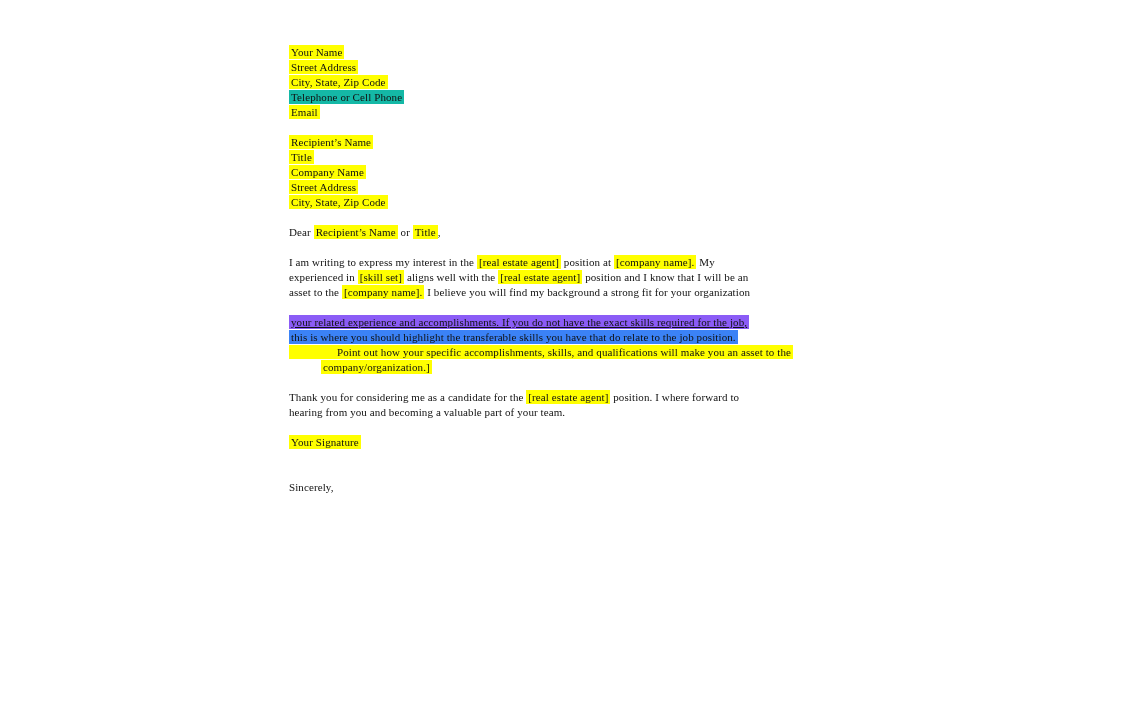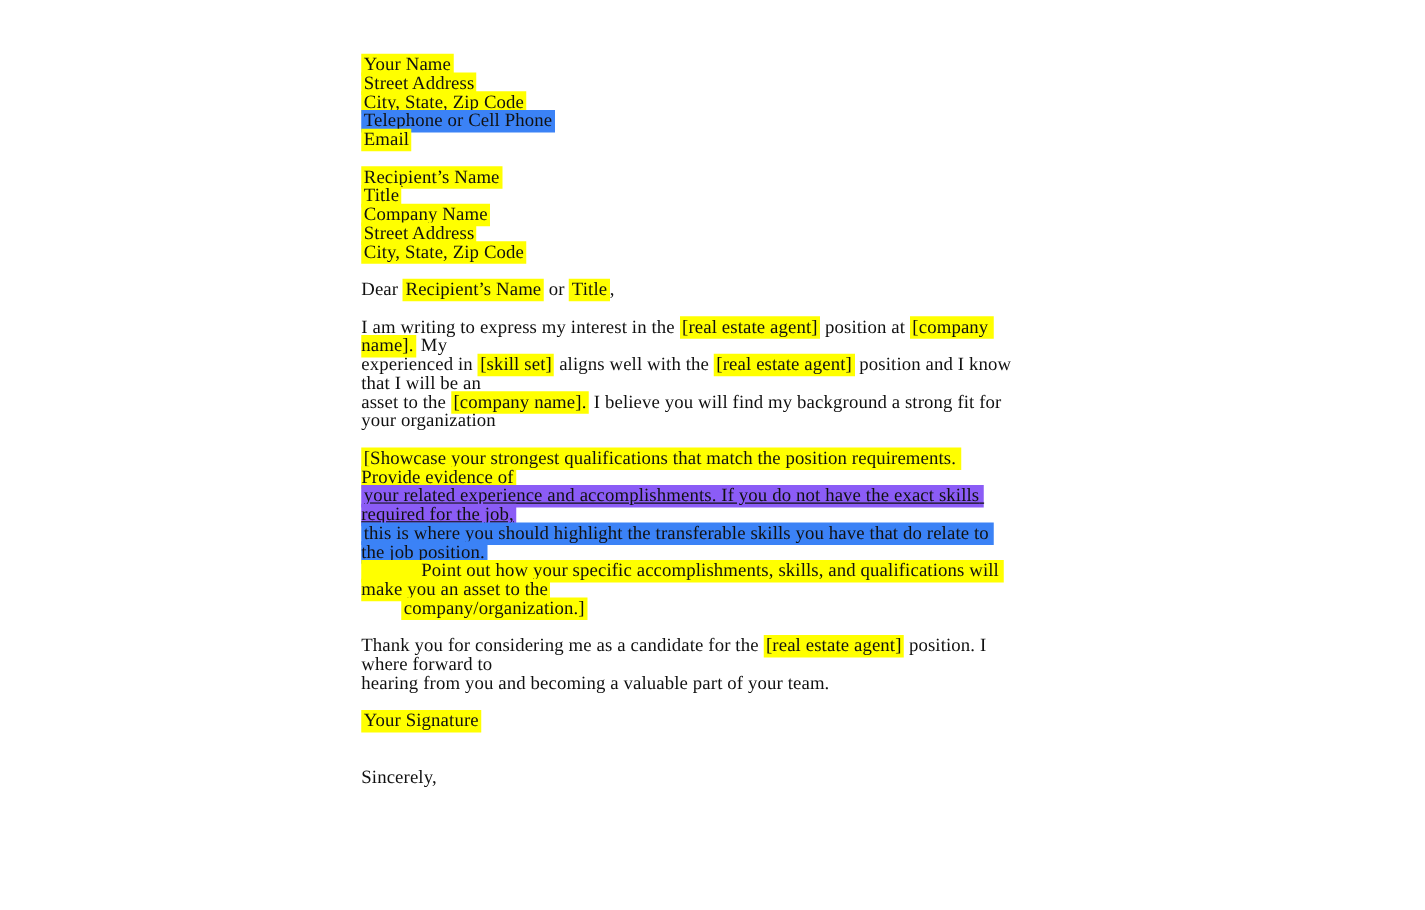--- a/index.html
+++ b/index.html
@@ -13,61 +13,60 @@
     height: 728px;
     overflow: hidden;
     font-family: "Liberation Serif", "DejaVu Serif", serif;
     color: #111111;
   }
   .letter {
     position: absolute;
     left: 289px;
     top: 45px;
     width: 520px;
-    font-size: 15px;
+    font-size: 11px;
     line-height: 15px;
     letter-spacing: 0.1px;
   }
   .block { margin-top: 15px; }
   .block:first-child { margin-top: 0; }
   [data-name="valediction-block"] { margin-top: 30px; }
   .line { white-space: pre-wrap; min-height: 15px; }
   .hl {
     background: #ffff00;
     padding: 1px 2px;
   }
 </style>
 </head>
 <body>
 
 <div class="letter" data-name="cover-letter-document">
     <div class="block" data-name="sender-address-block">
       <div class="line" data-name="letter-line"><span data-name="highlighted-placeholder" class="hl" style="background: rgb(255, 255, 0);">Your Name</span></div>
       <div class="line" data-name="letter-line"><span data-name="highlighted-placeholder" class="hl" style="background: rgb(255, 255, 0);">Street Address</span></div>
       <div class="line" data-name="letter-line"><span data-name="highlighted-placeholder" class="hl" style="background: rgb(255, 255, 0);">City, State, Zip Code</span></div>
-      <div class="line" data-name="letter-line"><span data-name="highlighted-placeholder" class="hl" style="background: #3b82f6;">Telephone or Cell Phone</span></div>
+      <div class="line" data-name="letter-line"><span data-name="highlighted-placeholder" class="hl" style="background: #14b8a6;">Telephone or Cell Phone</span></div>
       <div class="line" data-name="letter-line"><span data-name="highlighted-placeholder" class="hl" style="background: rgb(255, 255, 0);">Email</span></div>
     </div>
     <div class="block" data-name="recipient-address-block">
       <div class="line" data-name="letter-line"><span data-name="highlighted-placeholder" class="hl" style="background: rgb(255, 255, 0);">Recipient’s Name</span></div>
       <div class="line" data-name="letter-line"><span data-name="highlighted-placeholder" class="hl" style="background: rgb(255, 255, 0);">Title</span></div>
       <div class="line" data-name="letter-line"><span data-name="highlighted-placeholder" class="hl" style="background: rgb(255, 255, 0);">Company Name</span></div>
       <div class="line" data-name="letter-line"><span data-name="highlighted-placeholder" class="hl" style="background: rgb(255, 255, 0);">Street Address</span></div>
       <div class="line" data-name="letter-line"><span data-name="highlighted-placeholder" class="hl" style="background: rgb(255, 255, 0);">City, State, Zip Code</span></div>
     </div>
     <div class="block" data-name="salutation-block">
       <div class="line" data-name="letter-line"><span data-name="letter-text">Dear </span><span data-name="highlighted-placeholder" class="hl" style="background: rgb(255, 255, 0);">Recipient’s Name</span><span data-name="letter-text"> or </span><span data-name="highlighted-placeholder" class="hl" style="background: rgb(255, 255, 0);">Title</span><span data-name="letter-text">,</span></div>
     </div>
     <div class="block" data-name="paragraph-intro-block">
       <div class="line" data-name="letter-line"><span data-name="letter-text">I am writing to express my interest in the </span><span data-name="highlighted-placeholder" class="hl" style="background: rgb(255, 255, 0);">[real estate agent]</span><span data-name="letter-text"> position at </span><span data-name="highlighted-placeholder" class="hl" style="background: rgb(255, 255, 0);">[company name].</span><span data-name="letter-text"> My</span></div>
       <div class="line" data-name="letter-line"><span data-name="letter-text">experienced in </span><span data-name="highlighted-placeholder" class="hl" style="background: rgb(255, 255, 0);">[skill set]</span><span data-name="letter-text"> aligns well with the </span><span data-name="highlighted-placeholder" class="hl" style="background: rgb(255, 255, 0);">[real estate agent]</span><span data-name="letter-text"> position and I know that I will be an</span></div>
       <div class="line" data-name="letter-line"><span data-name="letter-text">asset to the </span><span data-name="highlighted-placeholder" class="hl" style="background: rgb(255, 255, 0);">[company name].</span><span data-name="letter-text"> I believe you will find my background a strong fit for your organization</span></div>
     </div>
     <div class="block" data-name="paragraph-qualifications-block">
-      <div class="line" data-name="letter-line"><span data-name="highlighted-placeholder" class="hl" style="background: rgb(255, 255, 0);">[Showcase your strongest qualifications that match the position requirements. Provide evidence of</span></div>
       <div class="line" data-name="letter-line"><span data-name="highlighted-placeholder" class="hl" style="background: #8b5cf6; text-decoration: underline;">your related experience and accomplishments. If you do not have the exact skills required for the job,</span></div>
       <div class="line" data-name="letter-line"><span data-name="highlighted-placeholder" class="hl" style="background: #3b82f6;">this is where you should highlight the transferable skills you have that do relate to the job position.</span></div>
       <div class="line" data-name="letter-line"><span data-name="highlighted-placeholder" class="hl" style="background: rgb(255, 255, 0); padding-left: 48px;">Point out how your specific accomplishments, skills, and qualifications will make you an asset to the</span></div>
       <div class="line" data-name="letter-line"><span data-name="highlighted-placeholder" class="hl" style="background: rgb(255, 255, 0); margin-left: 32px;">company/organization.]</span></div>
     </div>
     <div class="block" data-name="paragraph-thanks-block">
       <div class="line" data-name="letter-line"><span data-name="letter-text">Thank you for considering me as a candidate for the </span><span data-name="highlighted-placeholder" class="hl" style="background: rgb(255, 255, 0);">[real estate agent]</span><span data-name="letter-text"> position. I where forward to</span></div>
       <div class="line" data-name="letter-line"><span data-name="letter-text">hearing from you and becoming a valuable part of your team.</span></div>
     </div>
     <div class="block" data-name="signature-block">

